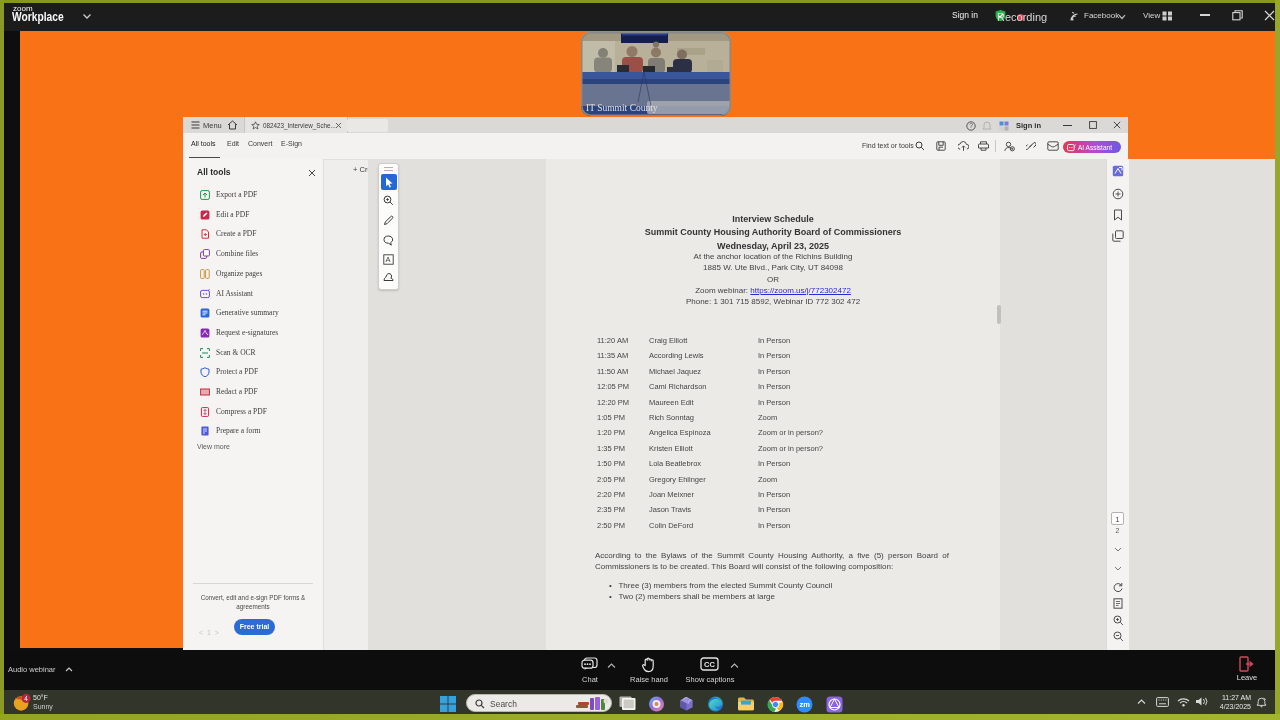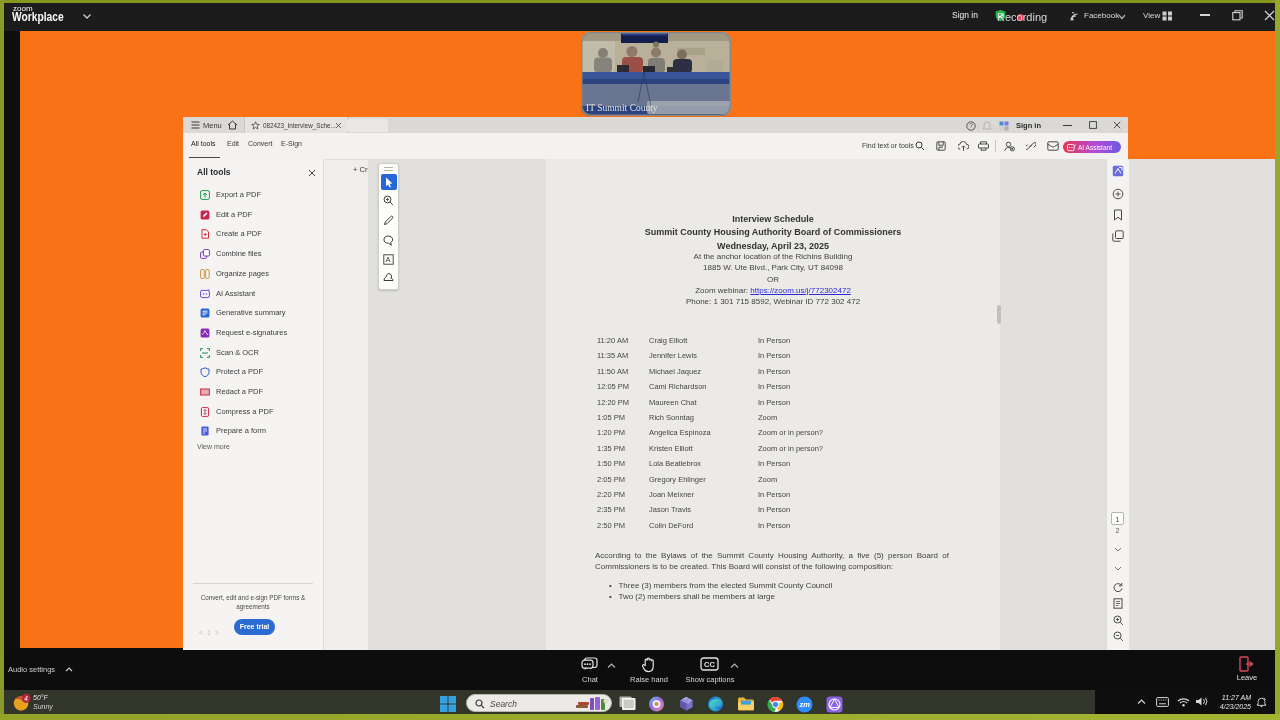--- a/index.html
+++ b/index.html
@@ -22,29 +22,29 @@
   #acro-menu{left:0;top:16px;width:945px;height:26px;background:#f3f2f0;border-bottom:1px solid #e2e0dd;}
   #acro-side{left:0;top:42px;width:140px;height:491px;background:#f5f4f2;border-right:1px solid #e0deda;}
   #acro-doc{left:140px;top:42px;width:946px;height:491px;background:#e1e0dd;margin-left:45px;}
   #acro-page{left:178px;top:0;width:454px;height:491px;background:#ebeae7;}
   #acro-rail{left:923px;top:42px;width:22px;height:491px;background:#f4f3f1;border-left:1px solid #ddDbd8;}
   .tool-row{position:absolute;left:16px;height:12px;font-size:7.5px;color:#3c3c3c;white-space:nowrap;}
   .tool-ic{position:absolute;left:-14px;top:0px;width:10px;height:10px;}
   
   #controls{left:0px;top:650px;width:1275px;height:40px;background:#0d0d0d;color:#ddd;will-change:transform;}
   
-  #taskbar{left:0px;top:690px;width:1095px;height:24px;background:#32352a;will-change:transform;font-style:italic;}
+  #taskbar{left:0px;top:690px;width:1275px;height:24px;background:#32352a;will-change:transform;}
   .ctr{text-align:center;}
   .doc{position:absolute;left:0;width:454px;font-size:8px;color:#3f3f3f;white-space:nowrap;line-height:1.15;}
   .doc.b{font-weight:bold;color:#333;font-size:9px !important;}
   .srow{position:absolute;left:0;width:454px;font-size:7.5px;color:#454545;}
   .c1{position:absolute;left:51px;}
   .c2{position:absolute;left:103px;}
   .c3{position:absolute;left:212px;}
-  .tool-row{left:33px;}
+  .tool-row{left:33px;font-family:Liberation Serif, serif;}
   .tool-ic{left:-16px;top:0px;width:10px;height:10px;}
 </style>
 </head>
 <body>
 <div id="stage">
 
   <div class="abs" id="topbar">
     <div class="abs" style="left:9px;top:1px;font-size:8px;color:#fafafa;">zoom</div>
     <div class="abs" style="left:8px;top:7px;font-size:12.5px;font-weight:bold;color:#fafafa;transform:scaleX(0.82);transform-origin:0 0;">Workplace</div>
     <svg class="abs" style="left:78px;top:9px;" width="10" height="8" viewBox="0 0 10 8">
@@ -286,36 +286,36 @@
           <div class="doc ctr" style="top:115.5px;">OR</div>
           <div class="doc ctr" style="top:126.7px;">Zoom webinar: <span style="color:#2a2ad8;text-decoration:underline;">https://zoom.us/j/772302472</span></div>
           <div class="doc ctr" style="top:137.9px;">Phone: 1 301 715 8592, Webinar ID 772 302 472</div>
           <div class="srow" style="top:176.8px;">
               <span class="c1">11:20 AM</span>
               <span class="c2">Craig Elliott</span>
               <span class="c3">In Person</span>
             </div>
           <div class="srow" style="top:192.2px;">
               <span class="c1">11:35 AM</span>
-              <span class="c2">Jennifer Lewis</span>
+              <span class="c2">According Lewis</span>
               <span class="c3">In Person</span>
             </div>
           <div class="srow" style="top:207.6px;">
               <span class="c1">11:50 AM</span>
               <span class="c2">Michael Jaquez</span>
               <span class="c3">In Person</span>
             </div>
           <div class="srow" style="top:223.1px;">
               <span class="c1">12:05 PM</span>
               <span class="c2">Cami Richardson</span>
               <span class="c3">In Person</span>
             </div>
           <div class="srow" style="top:238.5px;">
               <span class="c1">12:20 PM</span>
-              <span class="c2">Maureen Chat</span>
+              <span class="c2">Maureen Edit</span>
               <span class="c3">In Person</span>
             </div>
           <div class="srow" style="top:253.9px;">
               <span class="c1">1:05 PM</span>
               <span class="c2">Rich Sonntag</span>
               <span class="c3">Zoom</span>
             </div>
           <div class="srow" style="top:269.3px;">
               <span class="c1">1:20 PM</span>
               <span class="c2">Angelica Espinoza</span>
@@ -424,21 +424,21 @@
           </svg>
         <svg class="abs" style="left:6px;top:472px;" width="11" height="11" viewBox="0 0 11 11">
             <circle cx="4.5" cy="4.5" r="3.5" fill="none" stroke="#4a4a4a" stroke-width="1"></circle>
             <path d="M7.2 7.2 L10 10 M3 4.5 h3" stroke="#4a4a4a" stroke-width="0.9"></path>
           </svg>
       </div>
     </div>
   </div>
 
   <div class="abs" id="controls">
-    <div class="abs" style="left:8px;top:15px;font-size:7.5px;color:#cfcfcf;">Audio settings</div>
+    <div class="abs" style="left:8px;top:15px;font-size:7.5px;color:#cfcfcf;">Audio webinar</div>
     <svg class="abs" style="left:65px;top:17px;" width="8" height="5" viewBox="0 0 8 5">
         <path d="M1 4 L4 1 L7 4" stroke="#cfcfcf" stroke-width="1.1" fill="none"></path>
       </svg>
 
     <svg class="abs" style="left:581px;top:7px;" width="17" height="14" viewBox="0 0 17 14">
         <rect x="3.5" y="1" width="12.5" height="9.5" rx="2.5" fill="none" stroke="#e4e4e4" stroke-width="1.2"></rect>
         <rect x="1" y="3.2" width="11" height="8" rx="2.5" fill="#0d0d0d" stroke="#e4e4e4" stroke-width="1.2"></rect>
         <path d="M3.5 12.8 L4 10.6 L6.5 11.2 Z" fill="#e4e4e4"></path>
         <circle cx="4" cy="7.2" r="0.9" fill="#e4e4e4"></circle>
         <circle cx="6.5" cy="7.2" r="0.9" fill="#e4e4e4"></circle>

